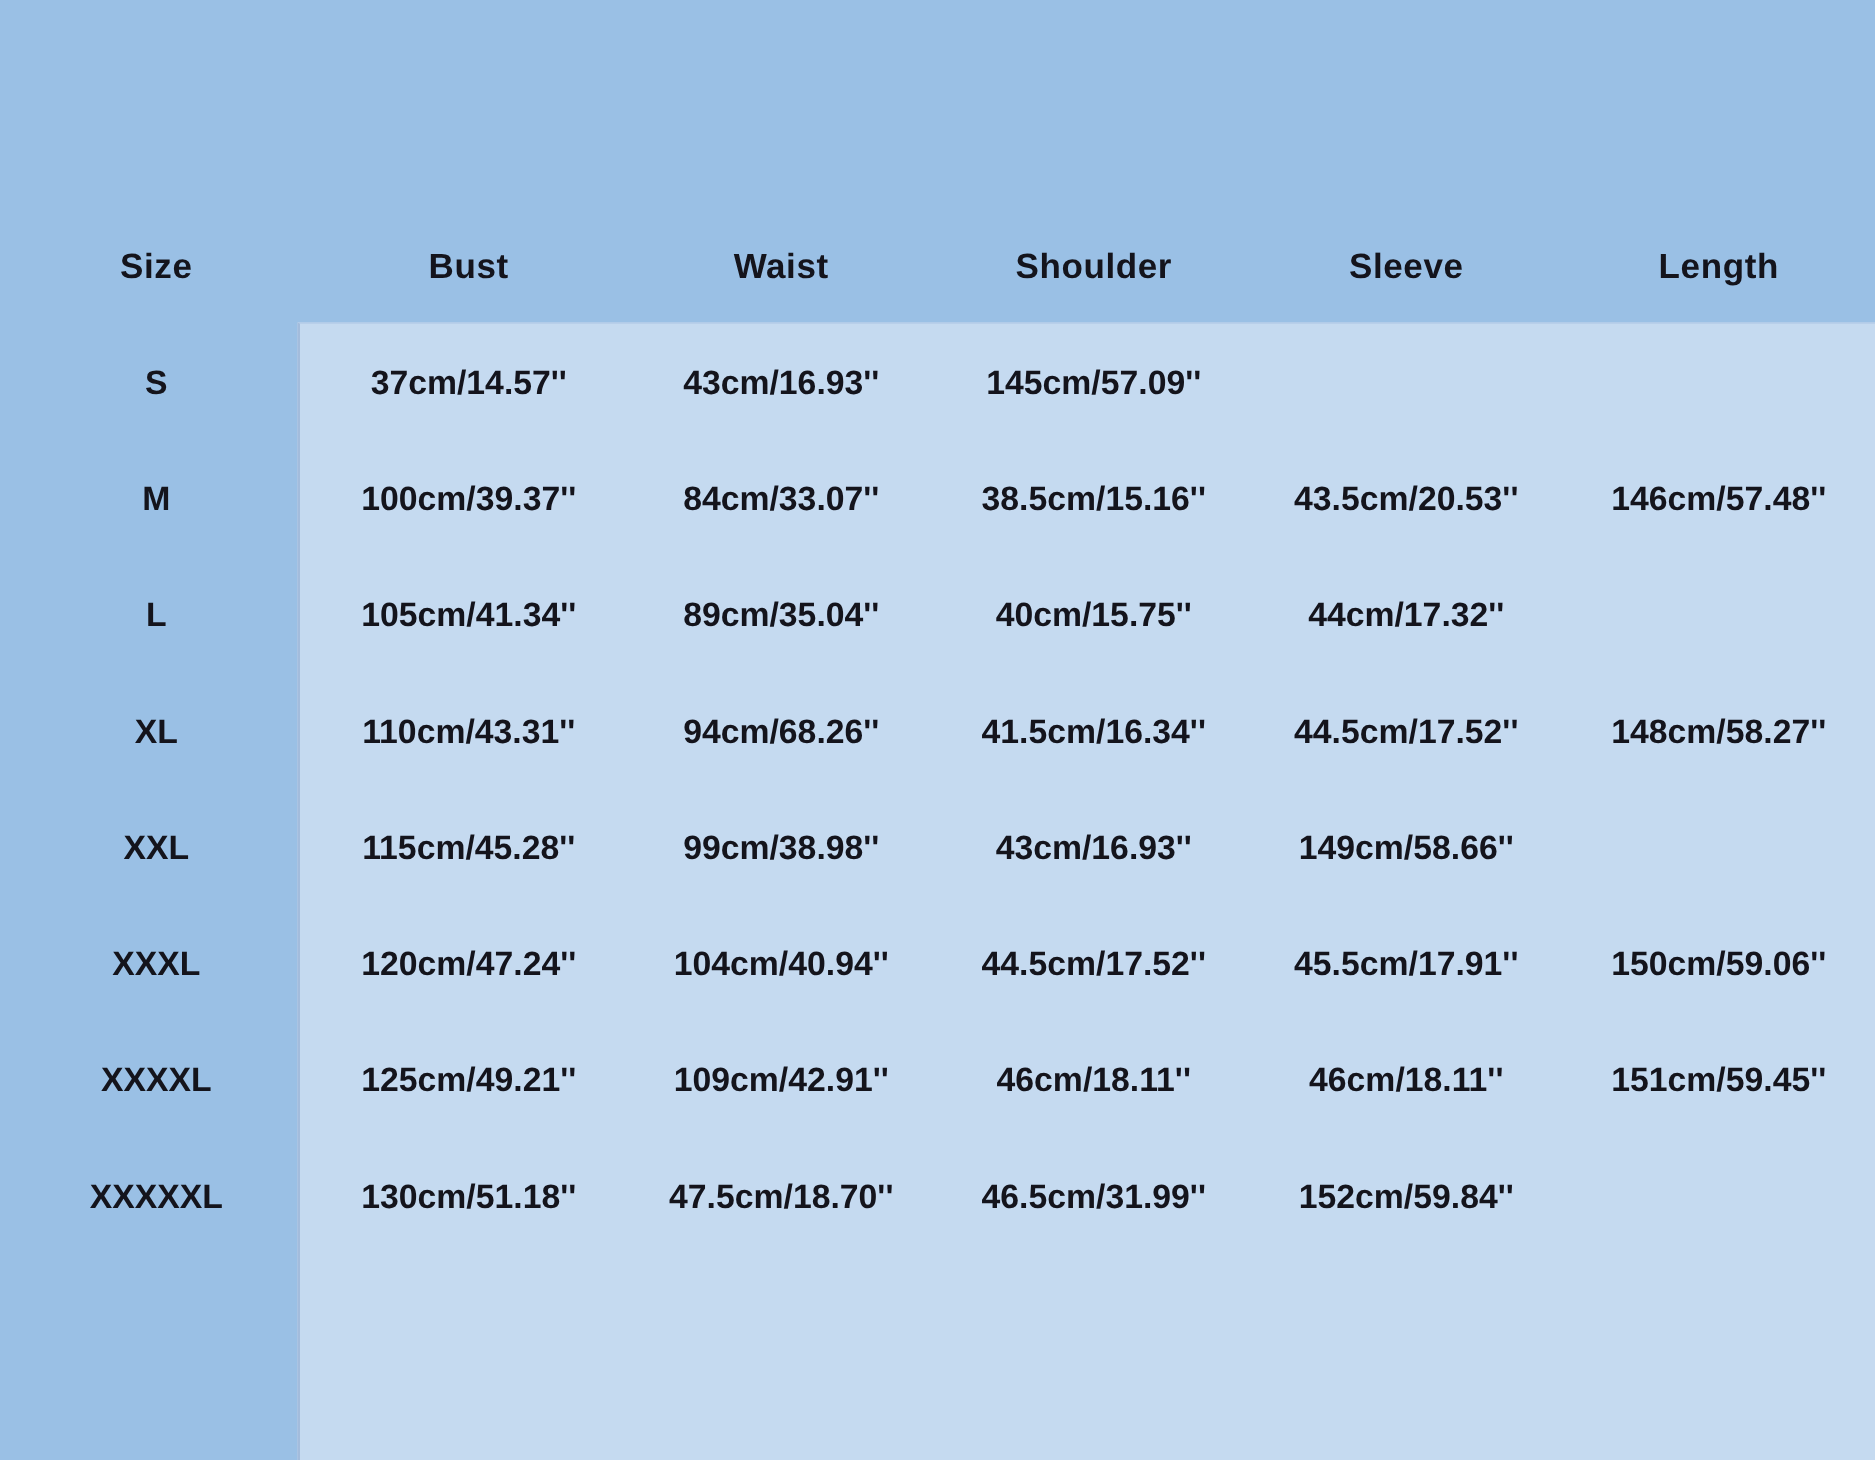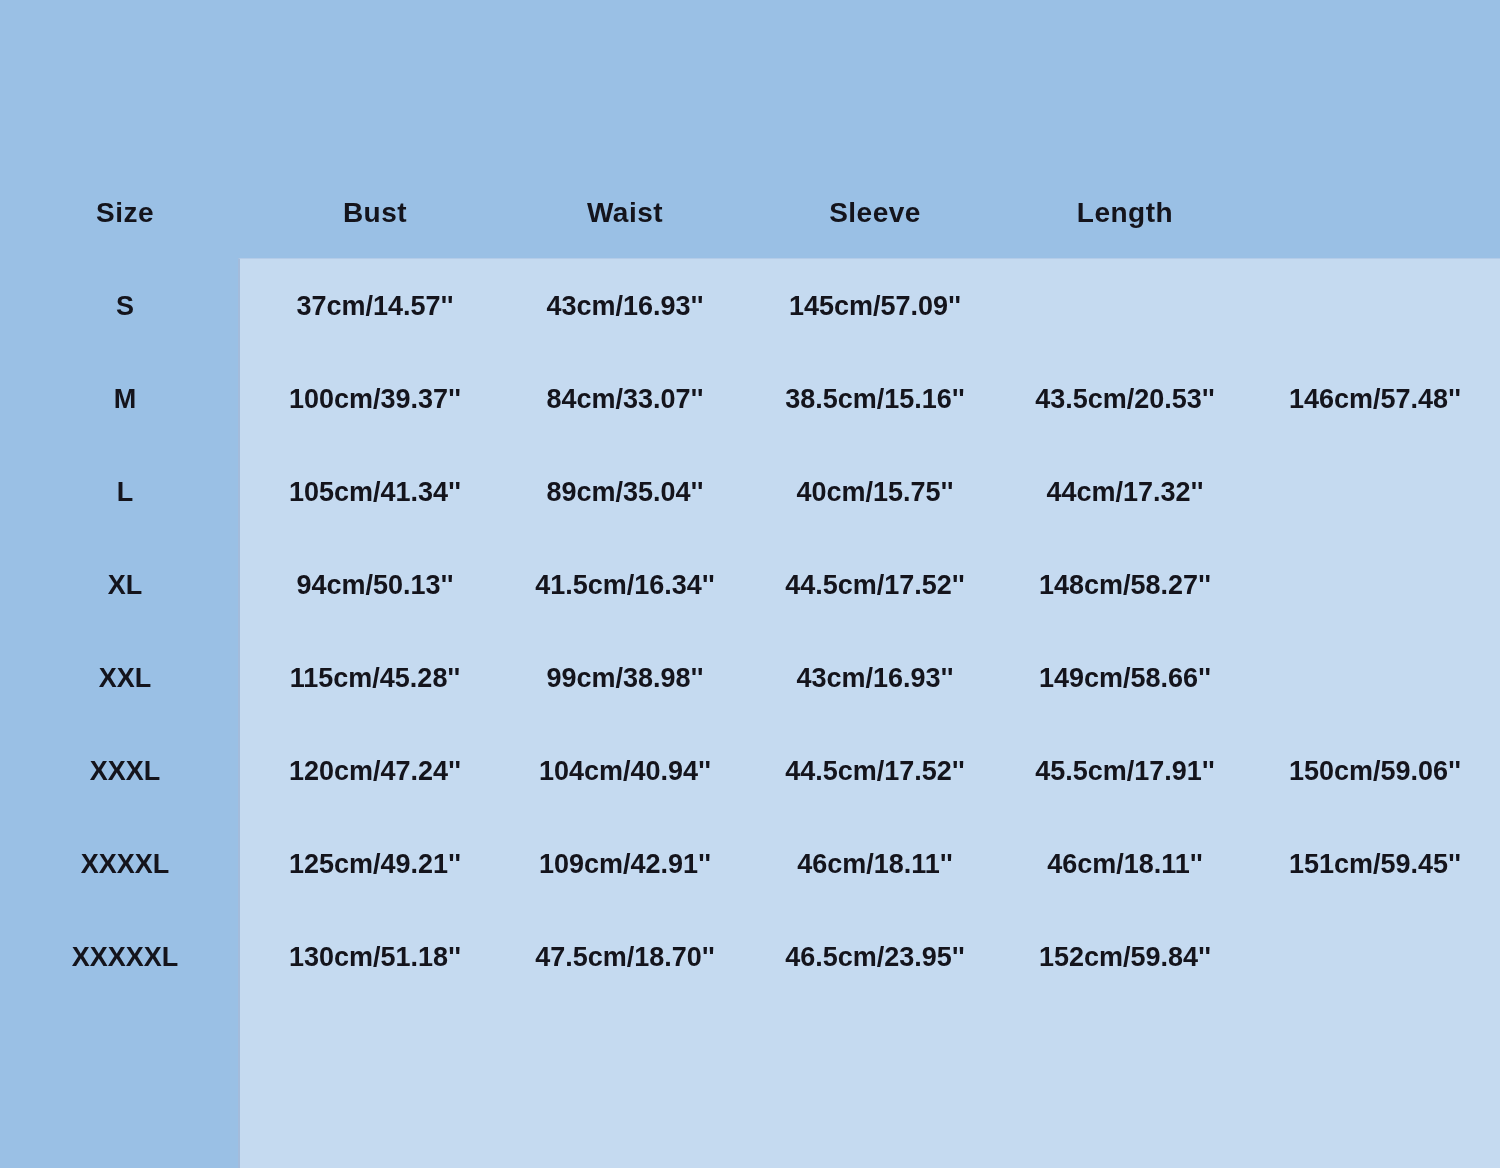--- a/index.html
+++ b/index.html
@@ -62,20 +62,21 @@
 </head>
 <body>
 
 <div class="canvas">
   <div class="panel"></div>
   <div class="table">
     <div class="row header-row" id="header-row">
         <div class="cell header-cell">Size</div>
         <div class="cell header-cell">Bust</div>
         <div class="cell header-cell">Waist</div>
+        <div class="cell header-cell">Shoulder</div>
         <div class="cell header-cell">Sleeve</div>
         <div class="cell header-cell">Length</div>
       </div>
     <div id="table-body">
         <div class="row data-row">
           <div class="cell data-cell size-cell">S</div>
           <div class="cell data-cell">37cm/14.57''</div>
           <div class="cell data-cell">43cm/16.93''</div>
           <div class="cell data-cell">145cm/57.09''</div>
         </div>
@@ -89,21 +90,22 @@
         </div>
         <div class="row data-row">
           <div class="cell data-cell size-cell">L</div>
           <div class="cell data-cell">105cm/41.34''</div>
           <div class="cell data-cell">89cm/35.04''</div>
           <div class="cell data-cell">40cm/15.75''</div>
           <div class="cell data-cell">44cm/17.32''</div>
         </div>
         <div class="row data-row">
           <div class="cell data-cell size-cell">XL</div>
-          <div class="cell data-cell">94cm/50.13''</div>
+          <div class="cell data-cell">110cm/43.31''</div>
+          <div class="cell data-cell">94cm/68.26''</div>
           <div class="cell data-cell">41.5cm/16.34''</div>
           <div class="cell data-cell">44.5cm/17.52''</div>
           <div class="cell data-cell">148cm/58.27''</div>
         </div>
         <div class="row data-row">
           <div class="cell data-cell size-cell">XXL</div>
           <div class="cell data-cell">115cm/45.28''</div>
           <div class="cell data-cell">99cm/38.98''</div>
           <div class="cell data-cell">43cm/16.93''</div>
           <div class="cell data-cell">149cm/58.66''</div>
@@ -121,18 +123,18 @@
           <div class="cell data-cell">125cm/49.21''</div>
           <div class="cell data-cell">109cm/42.91''</div>
           <div class="cell data-cell">46cm/18.11''</div>
           <div class="cell data-cell">46cm/18.11''</div>
           <div class="cell data-cell">151cm/59.45''</div>
         </div>
         <div class="row data-row">
           <div class="cell data-cell size-cell">XXXXXL</div>
           <div class="cell data-cell">130cm/51.18''</div>
           <div class="cell data-cell">47.5cm/18.70''</div>
-          <div class="cell data-cell">46.5cm/23.95''</div>
+          <div class="cell data-cell">46.5cm/31.99''</div>
           <div class="cell data-cell">152cm/59.84''</div>
         </div>
       </div>
   </div>
 </div>
 
 </body></html>

